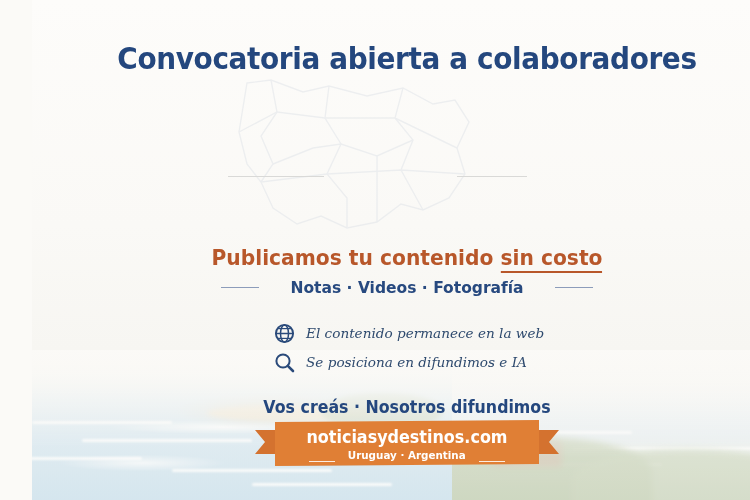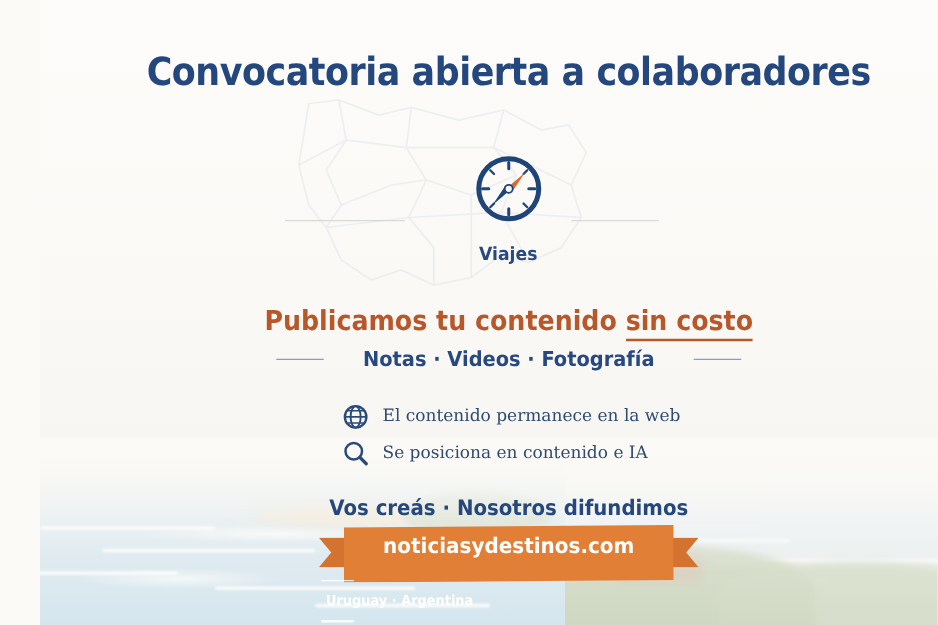--- a/index.html
+++ b/index.html
@@ -115,21 +115,21 @@
 
   
   .benefits{
     position:absolute;top:322px;left:0;right:0;
     display:flex;flex-direction:column;align-items:center;gap:7px;
   }
   .benefit{display:flex;align-items:center;gap:11px;width:268px;}
   .benefit .bicon{width:22px;height:22px;flex:0 0 22px;display:flex;align-items:center;justify-content:center;}
   .benefit .btxt{
     font-family:"DejaVu Serif", serif;
-    font-size:13.6px;color:#2e4a6e;white-space:nowrap;
+    font-size:13.6px;color:#2e4a6e;white-space:nowrap;font-style:italic;
   }
 
   
   .tagline{
     position:absolute;top:397px;left:0;right:0;text-align:center;
     font-family:"DejaVu Sans", sans-serif;
     font-weight:bold;font-size:17px;color:#24477e;
     transform:scaleX(.93);
   }
 
@@ -149,22 +149,22 @@
     clip-path:polygon(0 2px, 100% 0, 100% 44px, 0 46px);
     box-shadow:0 1px 3px rgba(0,0,0,.12);
   }
   .ribbon .site{
     position:absolute;left:0;right:0;top:7px;text-align:center;
     font-family:"DejaVu Sans", sans-serif;
     font-weight:bold;font-size:17px;color:#ffffff;
     transform:scaleX(.94);
   }
   .ribbon .countries{
-    position:absolute;left:0;right:0;top:44px;
-    display:flex;align-items:flex-start;justify-content:center;gap:9px;flex-direction:column;
+    position:absolute;left:0;right:0;top:29px;
+    display:flex;align-items:flex-end;justify-content:center;gap:9px;
   }
   .ribbon .countries .rline{width:26px;height:1.4px;background:rgba(255,255,255,.85);}
   .ribbon .countries .ctxt{
     font-family:"DejaVu Sans", sans-serif;
     font-weight:bold;font-size:11px;color:#ffffff;
     transform:scaleX(.94);white-space:nowrap;
   }
 </style>
 </head>
 <body>
@@ -210,43 +210,20 @@
     </svg>
   </div>
 
   <div class="title">Convocatoria abierta a colaboradores</div>
 
   <div class="divider d1"></div>
   <div class="divider d2"></div>
 
   <div class="cats">
 
-    <div class="cat">
-      <div class="art">
-        <svg width="62" height="62" viewBox="0 0 62 62" xmlns="http://www.w3.org/2000/svg">
-          <circle cx="31" cy="31" r="24" fill="none" stroke="#1f4478" stroke-width="4"></circle>
-          <g stroke="#1f4478" stroke-width="2.4" stroke-linecap="round">
-            <line x1="31" y1="10" x2="31" y2="15"></line>
-            <line x1="31" y1="47" x2="31" y2="52"></line>
-            <line x1="10" y1="31" x2="15" y2="31"></line>
-            <line x1="47" y1="31" x2="52" y2="31"></line>
-          </g>
-          <g stroke="#1f4478" stroke-width="1.8" stroke-linecap="round">
-            <line x1="16.2" y1="16.2" x2="19.2" y2="19.2"></line>
-            <line x1="42.8" y1="42.8" x2="45.8" y2="45.8"></line>
-            <line x1="16.2" y1="45.8" x2="19.2" y2="42.8"></line>
-            <line x1="42.8" y1="19.2" x2="45.8" y2="16.2"></line>
-          </g>
-          <path d="M44 18 L30.5 29.5 L34 33 Z" fill="#d96a2c"></path>
-          <path d="M18 44 L31.5 32.5 L28 29 Z" fill="#1f4478"></path>
-          <circle cx="31" cy="31" r="3.2" fill="#f7f5f0" stroke="#1f4478" stroke-width="1.4"></circle>
-        </svg>
-      </div>
-      <div class="lbl">Viajes</div>
-    </div>
 
 
 
   </div>
 
   <div class="free">
     <span>Publicamos tu contenido </span><u>sin costo</u>
   </div>
 
   <div class="formats">
@@ -270,21 +247,21 @@
       <span class="btxt">El contenido permanece en la web</span>
     </div>
 
     <div class="benefit">
       <span class="bicon">
         <svg width="21" height="21" viewBox="0 0 21 21" xmlns="http://www.w3.org/2000/svg">
           <circle cx="9" cy="9" r="6.6" fill="none" stroke="#2a4a7a" stroke-width="2"></circle>
           <line x1="13.8" y1="13.8" x2="19" y2="19" stroke="#2a4a7a" stroke-width="2.6" stroke-linecap="round"></line>
         </svg>
       </span>
-      <span class="btxt">Se posiciona en contenido e IA</span>
+      <span class="btxt">Se posiciona en difundimos e IA</span>
     </div>
 
   </div>
 
   <div class="tagline">Vos creás · Nosotros difundimos</div>
 
   <div class="ribbon-wrap">
     <div class="ribbon">
       <div class="tail l"></div>
       <div class="tail r"></div>

